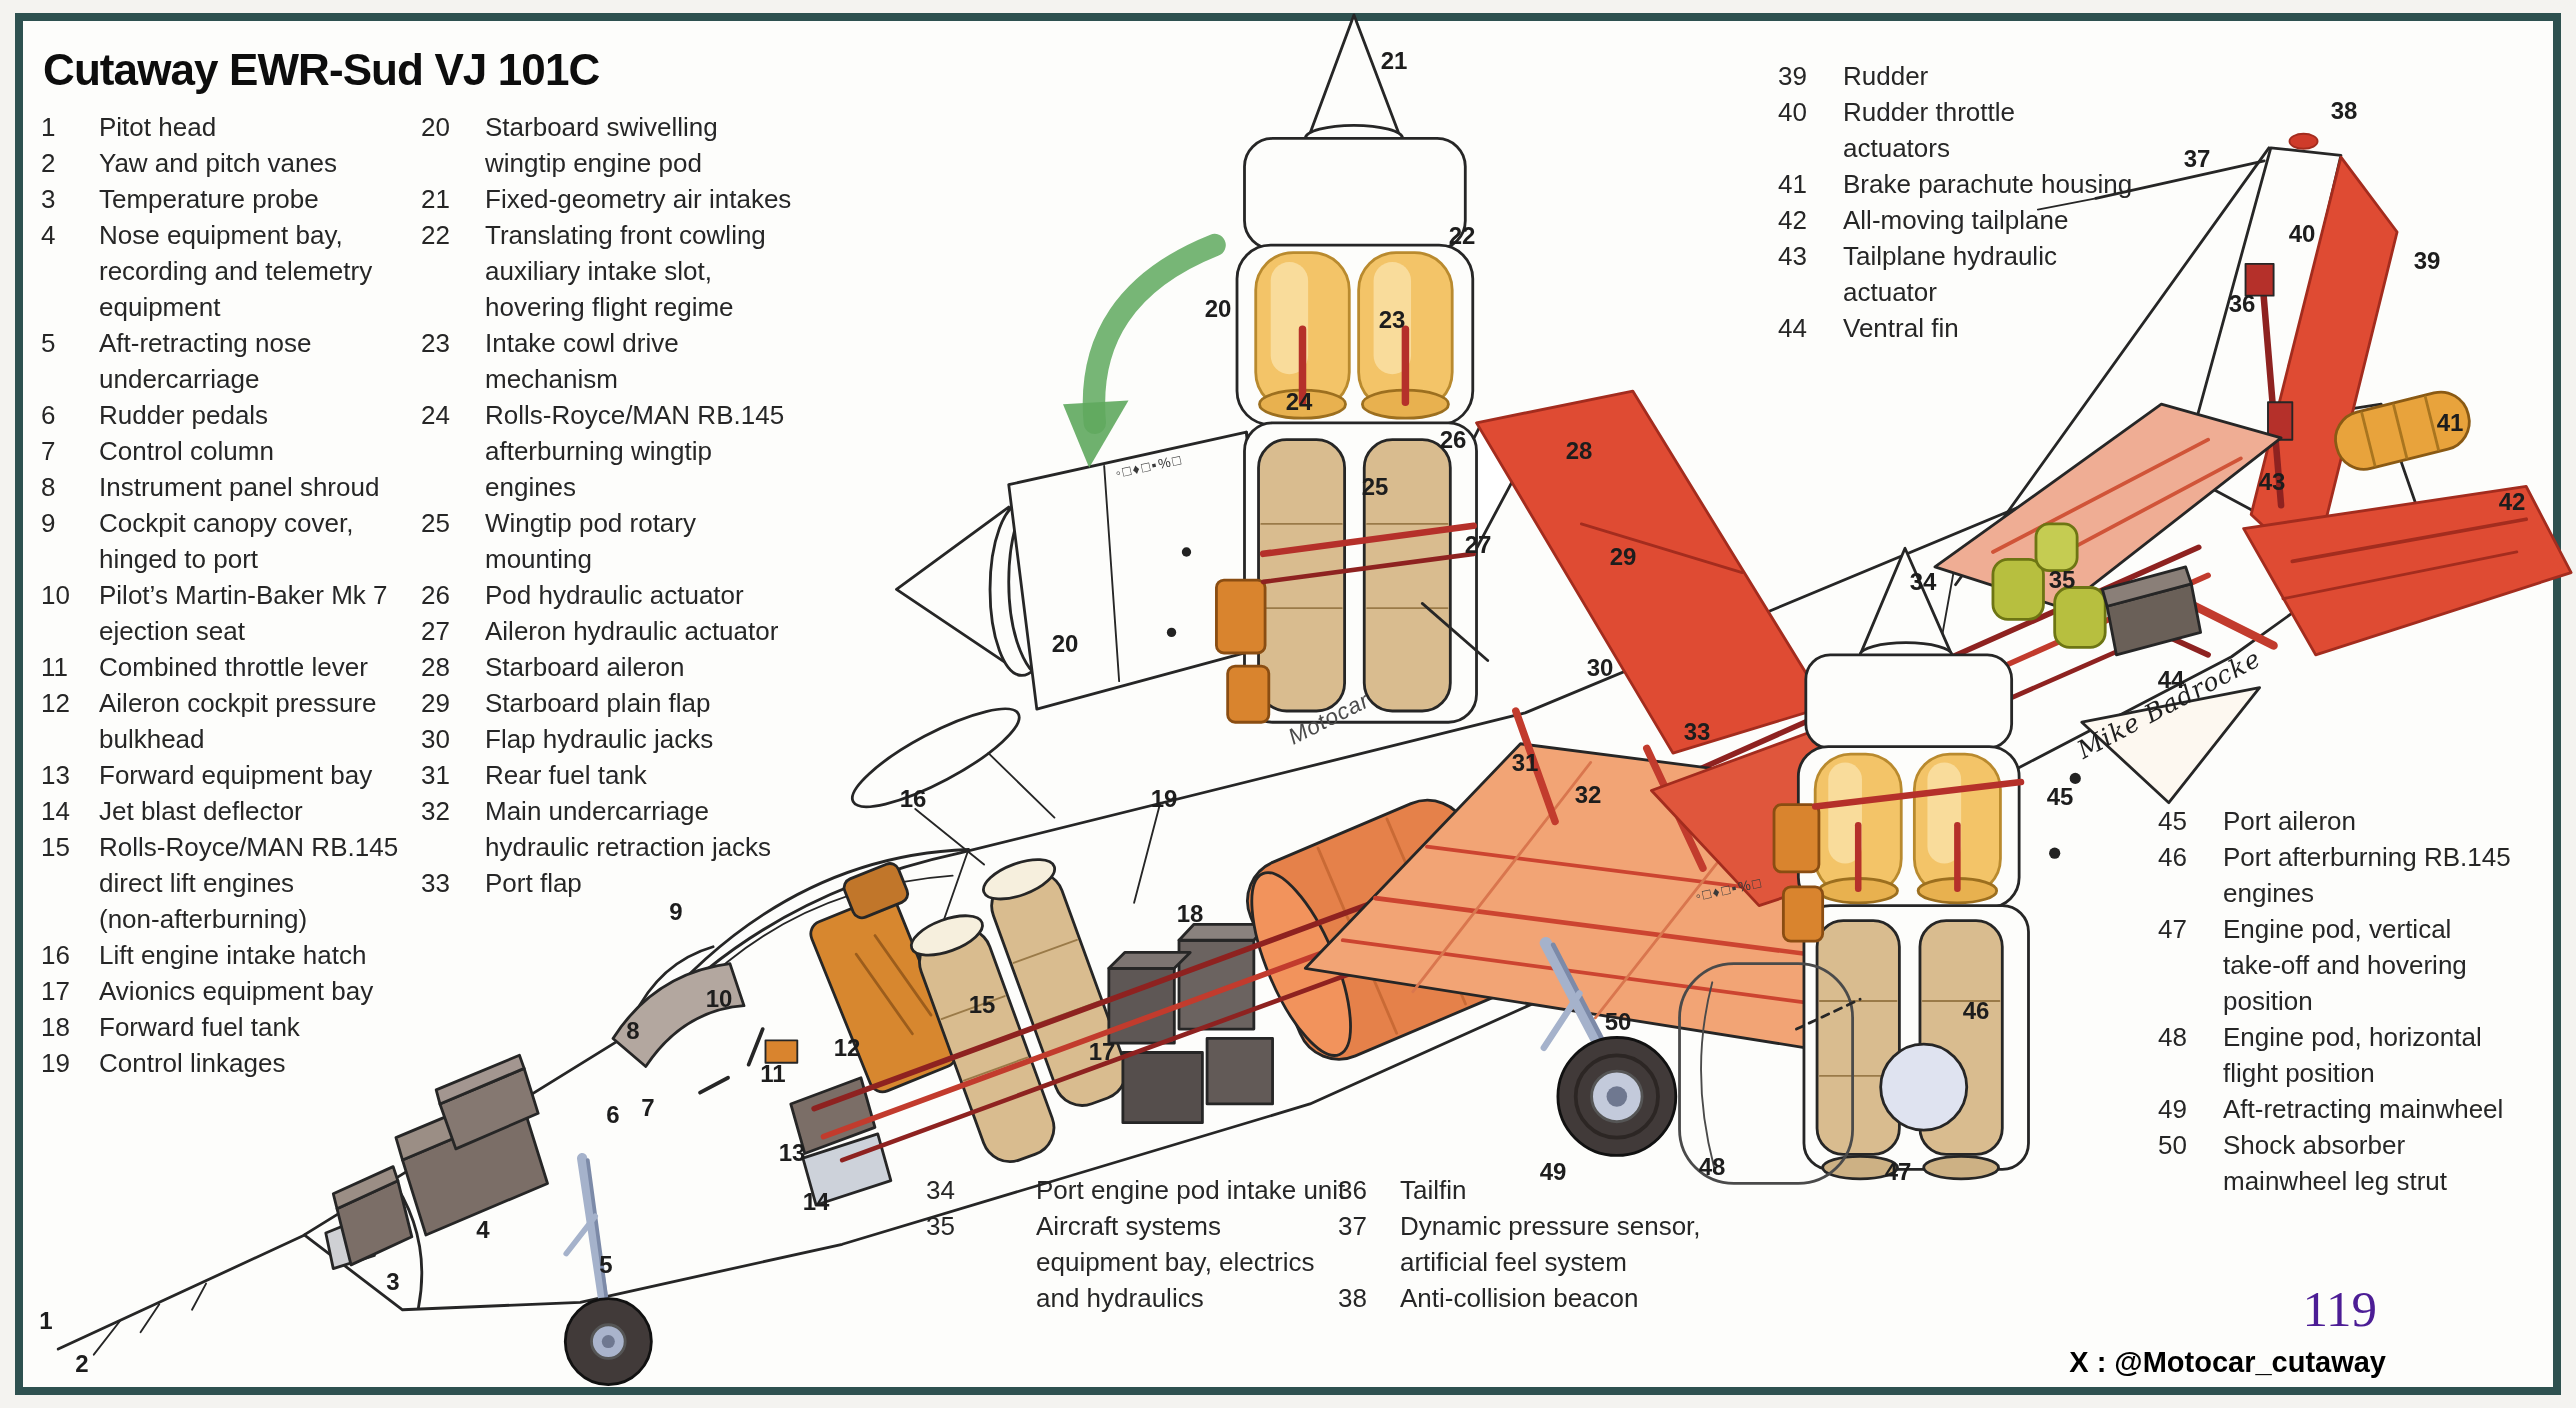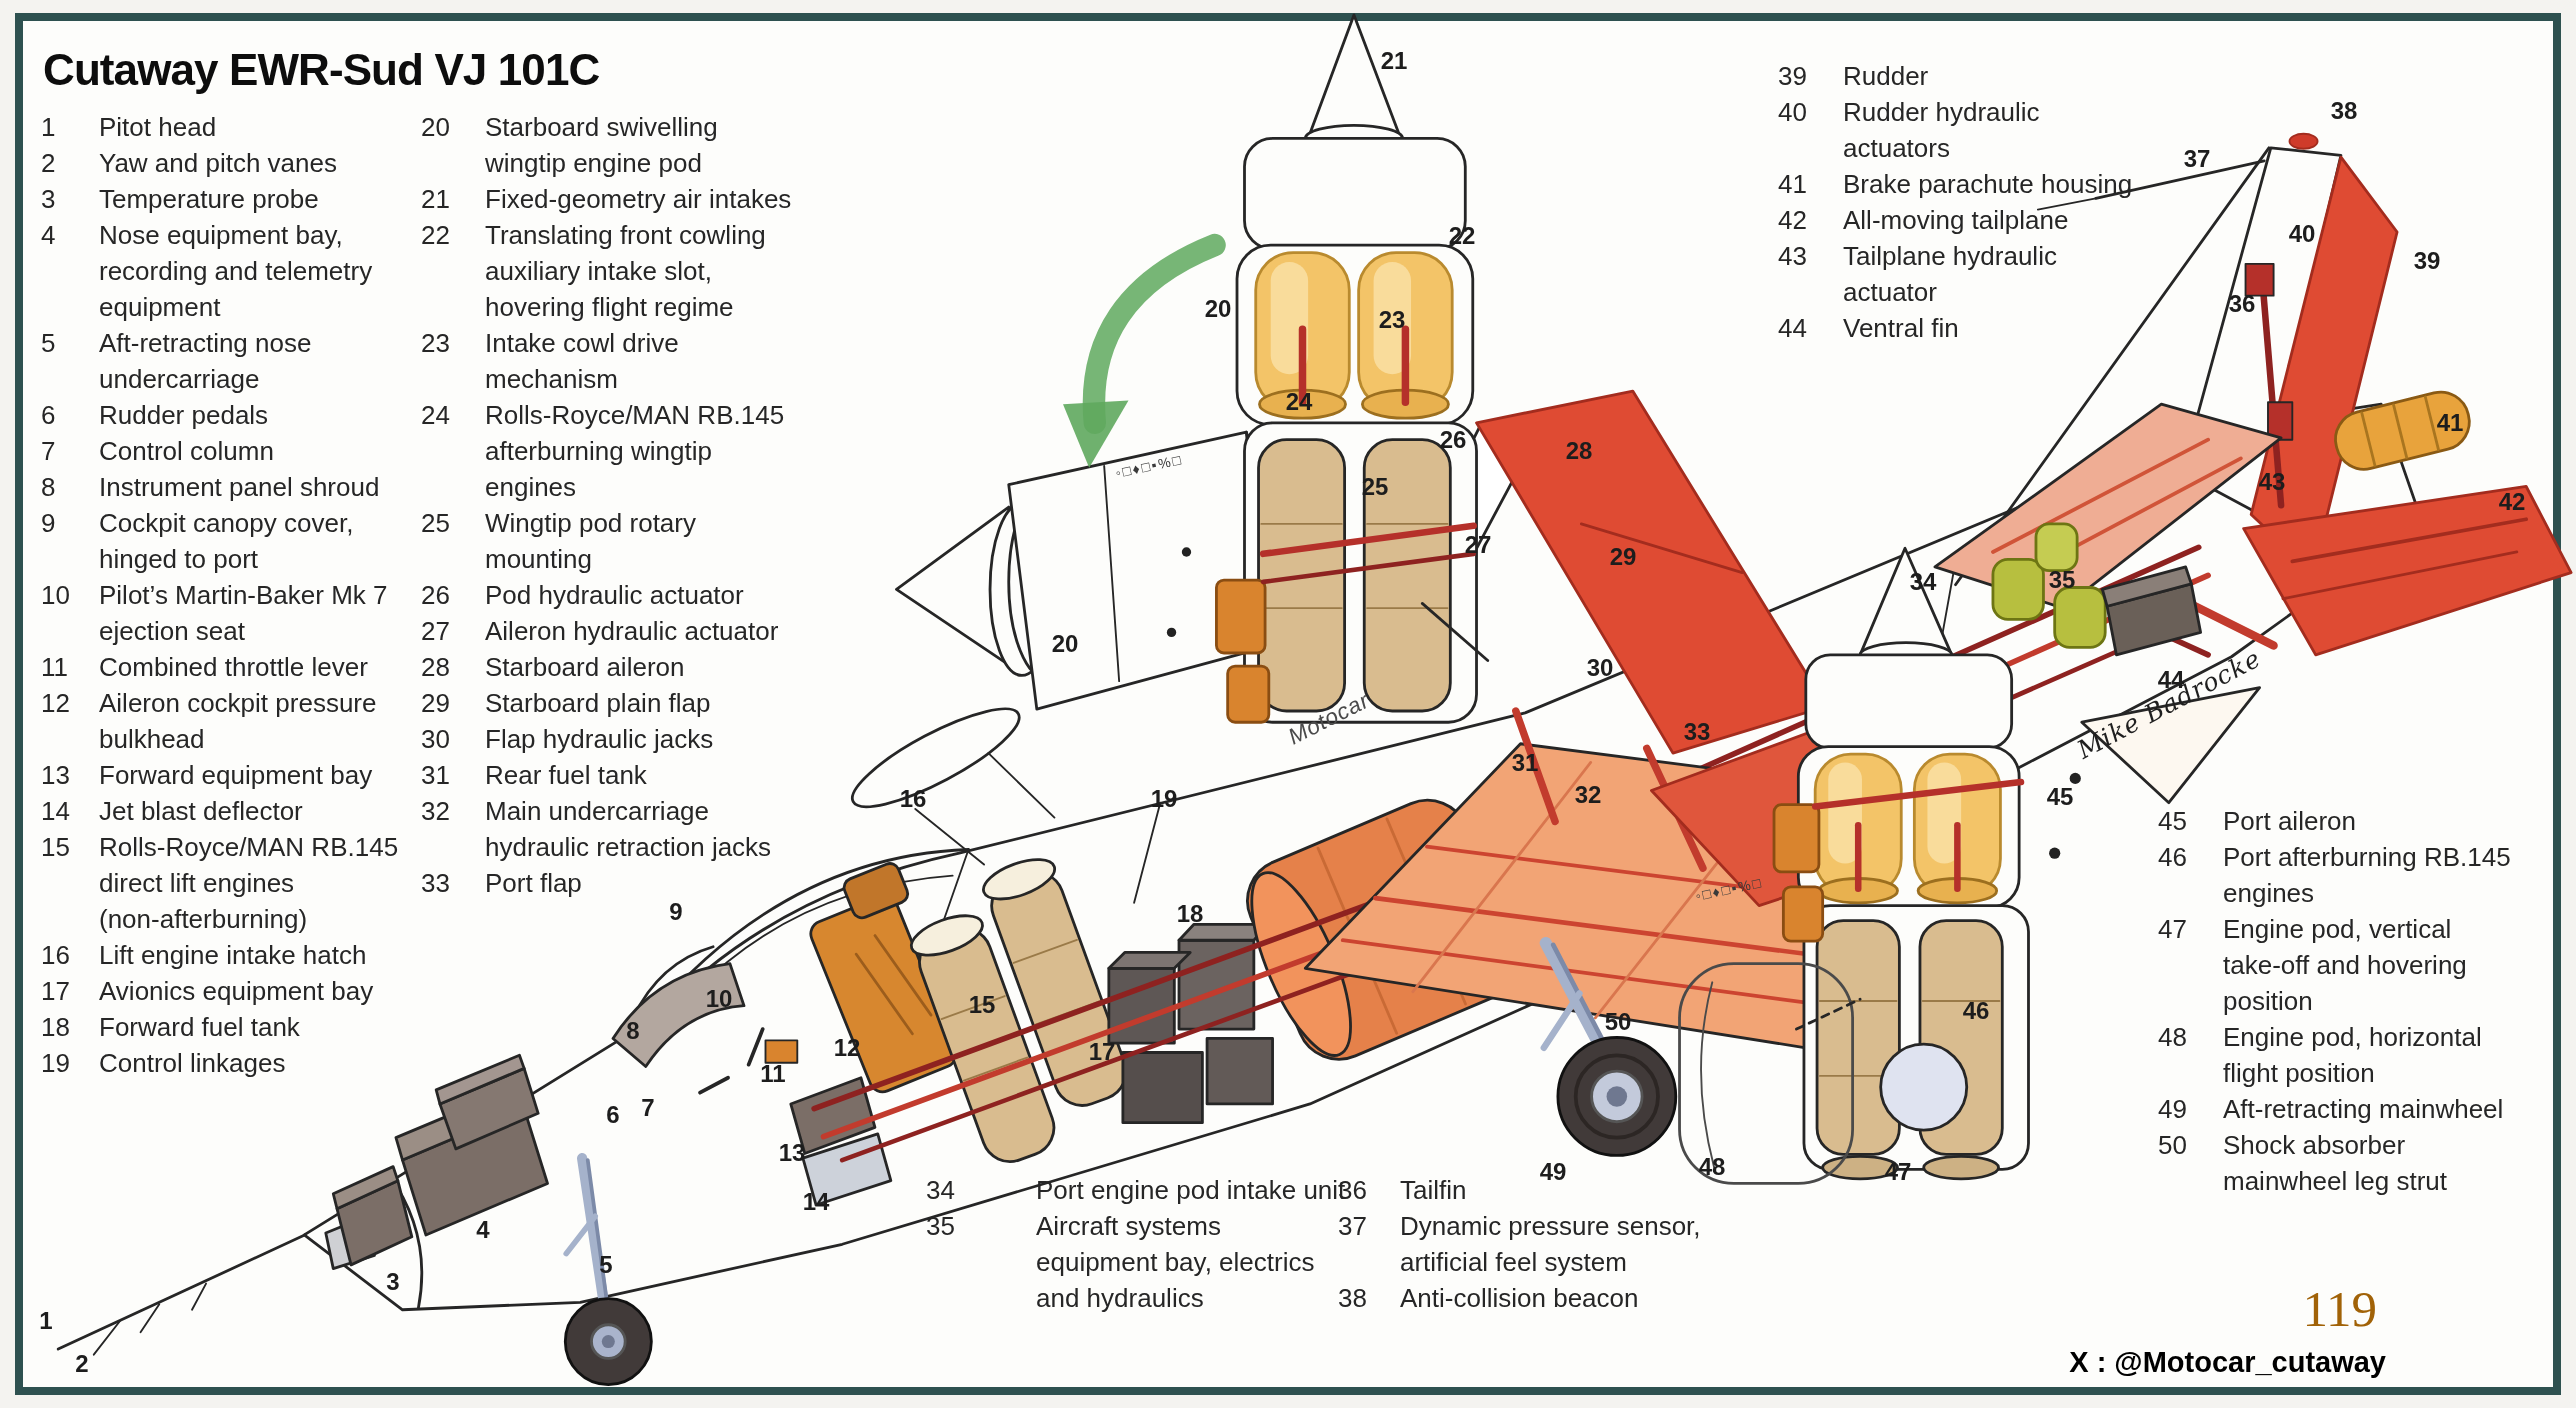--- a/index.html
+++ b/index.html
@@ -45,21 +45,21 @@
     transform:translate(-50%,-50%) rotate(-27deg);
   }
   .signature{
     position:absolute;left:2169px;top:704px;
     font-family:"DejaVu Serif", serif;font-style:italic;
     font-size:25px;color:#1f1f1f;letter-spacing:0.9px;
     transform:translate(-50%,-50%) rotate(-28deg);
   }
   .page-number{
     position:absolute;right:65px;top:1280px;
-    font-family:"Liberation Serif", serif;font-size:51px;color:#a16207;
+    font-family:"Liberation Serif", serif;font-size:51px;color:#4c1d95;
   }
   .credit{
     position:absolute;right:56px;top:1346px;
     font-size:29px;font-weight:bold;color:#000;
   }
 </style>
 </head>
 <body>
 
 <div class="frame"></div>
@@ -471,21 +471,21 @@
         <div class="ltxt">Port flap</div>
       </div>
     </div>
   <div class="legend c3">
       <div class="lrow">
         <div class="lnum">39</div>
         <div class="ltxt">Rudder</div>
       </div>
       <div class="lrow">
         <div class="lnum">40</div>
-        <div class="ltxt">Rudder hydraulic
+        <div class="ltxt">Rudder throttle
 actuators</div>
       </div>
       <div class="lrow">
         <div class="lnum">41</div>
         <div class="ltxt">Brake parachute housing</div>
       </div>
       <div class="lrow">
         <div class="lnum">42</div>
         <div class="ltxt">All-moving tailplane</div>
       </div>

